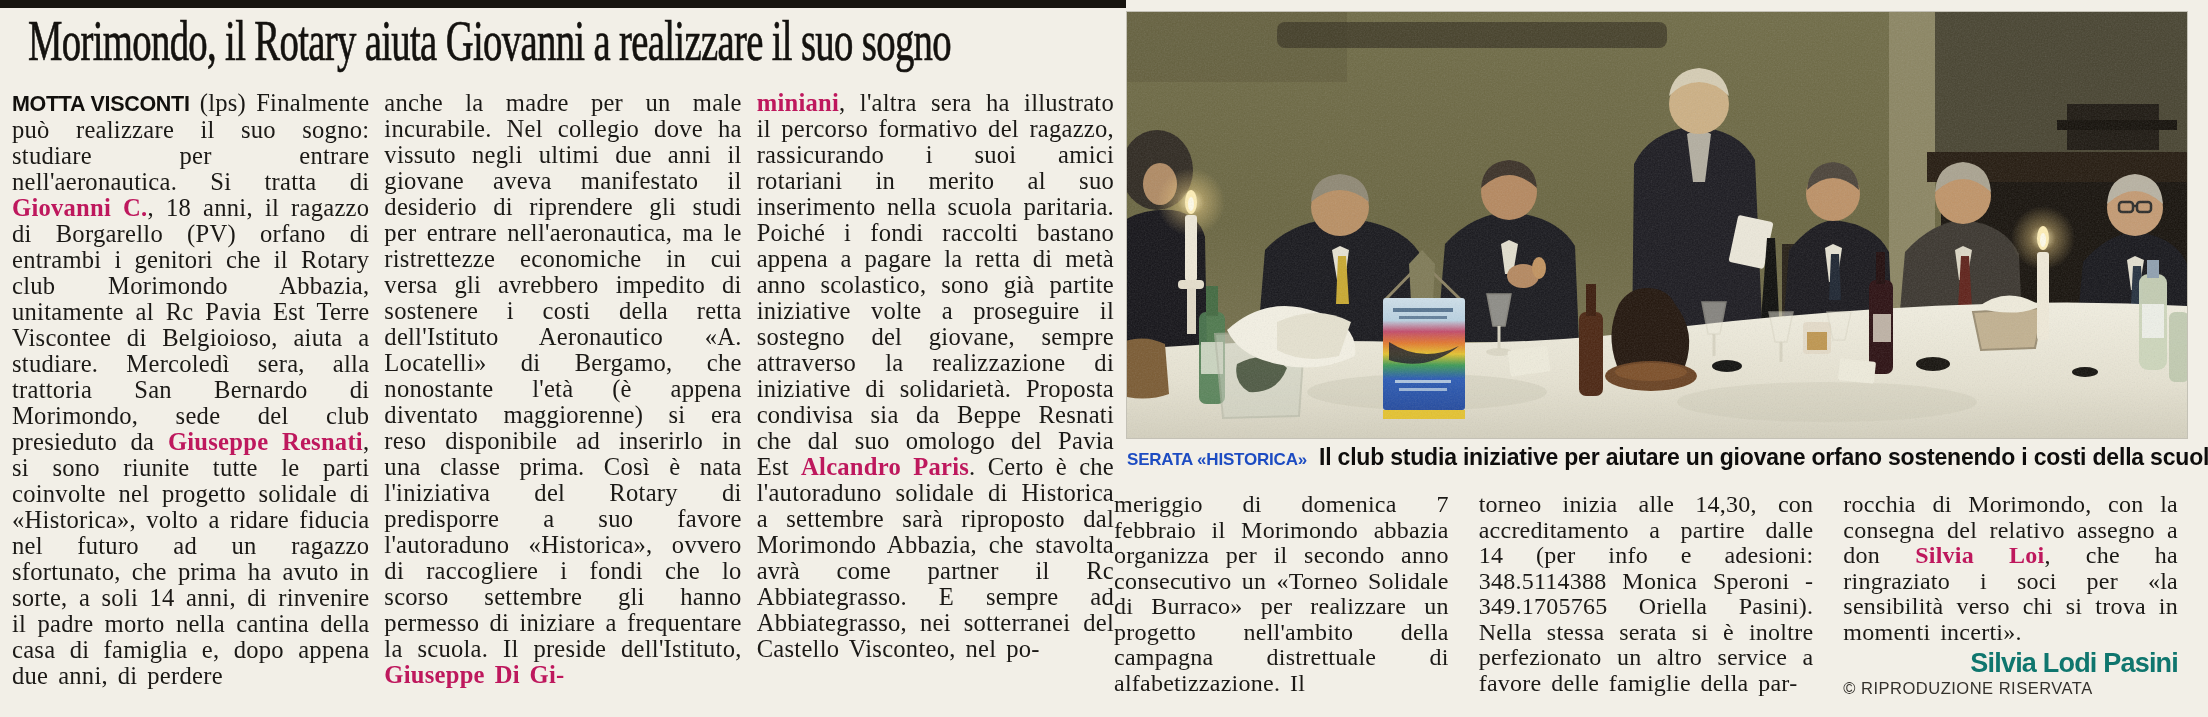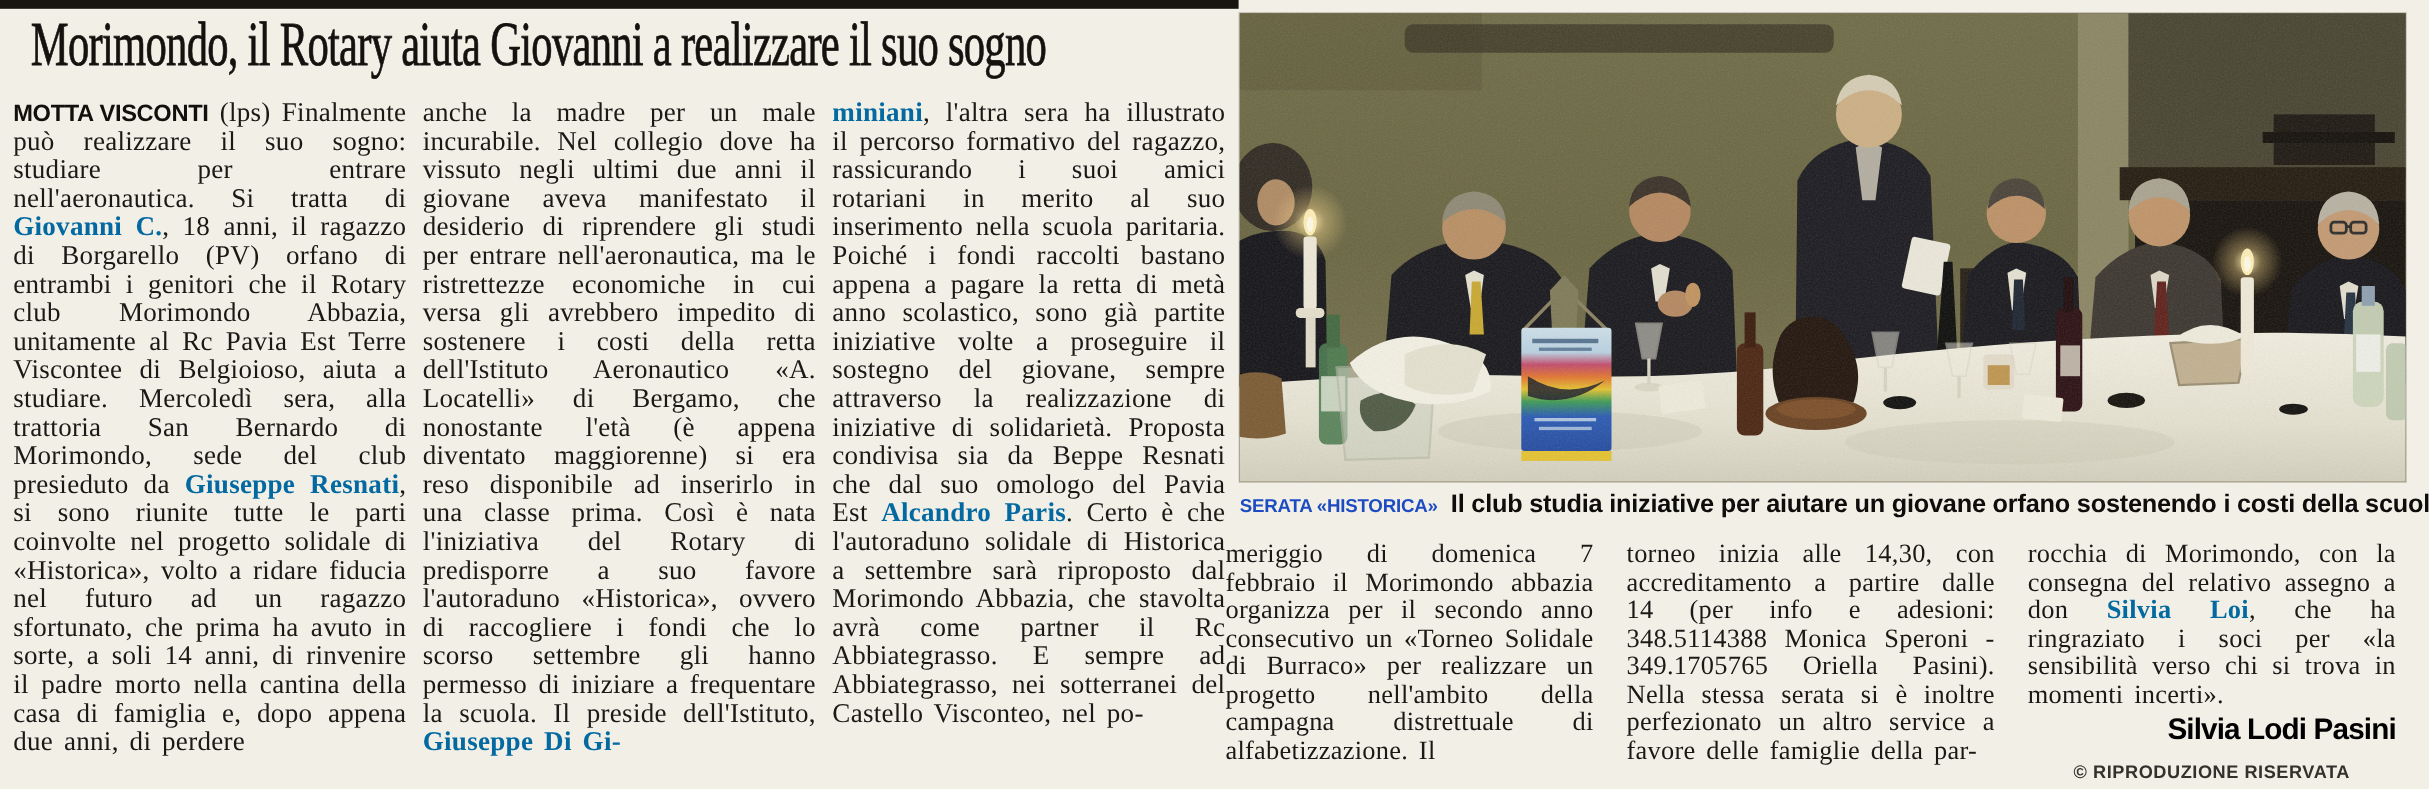--- a/index.html
+++ b/index.html
@@ -25,21 +25,21 @@
     position:absolute;left:12px;top:90px;width:1102px;height:624px;
     display:flex;gap:15px;
   }
   .story-top .col{flex:1;min-width:0;}
   .story-top p, .story-bottom p{
     margin:0;
     font-size:24.6px;line-height:26px;
     text-align:justify;color:#1b1916;
     word-spacing:3.5px;letter-spacing:0.25px;
   }
-  .story-top p b, .story-bottom p b{font-weight:700;color:#0369a1;}
+  .story-top p b, .story-bottom p b{font-weight:700;color:#be185d;}
   .dateline{
     font-family:"Liberation Sans",sans-serif;
     font-weight:700;font-size:21.5px;letter-spacing:-0.3px;
     color:#12100d;word-spacing:0;
   }
   .photo{
     position:absolute;left:1127px;top:12px;width:1060px;height:426px;
     background:#6e6a47;box-shadow:0 0 0 1px rgba(60,55,35,.25);
   }
   .photo svg{display:block;width:100%;height:100%;}
@@ -54,28 +54,28 @@
   }
   .story-bottom{
     position:absolute;left:1114px;top:492px;width:1064px;
     display:flex;gap:30px;
   }
   .story-bottom .col{flex:1;min-width:0;}
   .story-bottom p{font-size:24px;line-height:25.5px;}
   .byline{
     text-align:right;
     font-family:"Liberation Sans",sans-serif;font-weight:700;
-    font-size:27px;letter-spacing:-0.8px;color:#000000;
+    font-size:27px;letter-spacing:-0.8px;color:#0f766e;
     margin-top:3px;
   }
   .copyright{
-    text-align:center;
-    font-family:"Liberation Sans",sans-serif;font-weight:700;
+    text-align:left;
+    font-family:"Liberation Sans",sans-serif;font-weight:400;
     font-size:16.5px;letter-spacing:0.5px;color:#34312c;
-    margin-top:14px;
+    margin-top:0;
   }
 </style>
 </head>
 <body>
 
 <div class="page">
 
   <div class="top-rule"></div>
 
   <h1 class="headline">Morimondo, il Rotary aiuta Giovanni a realizzare il suo sogno</h1>

